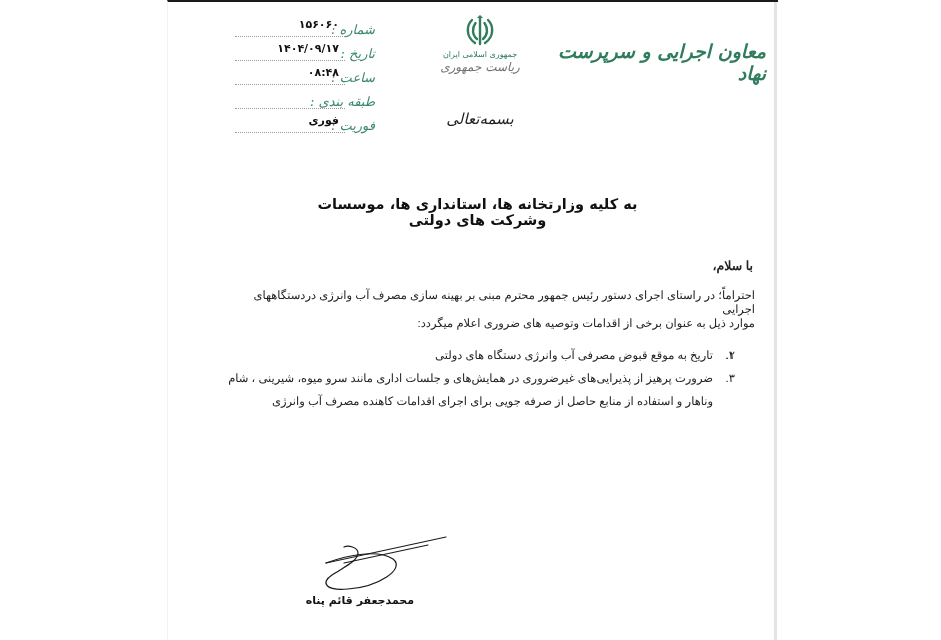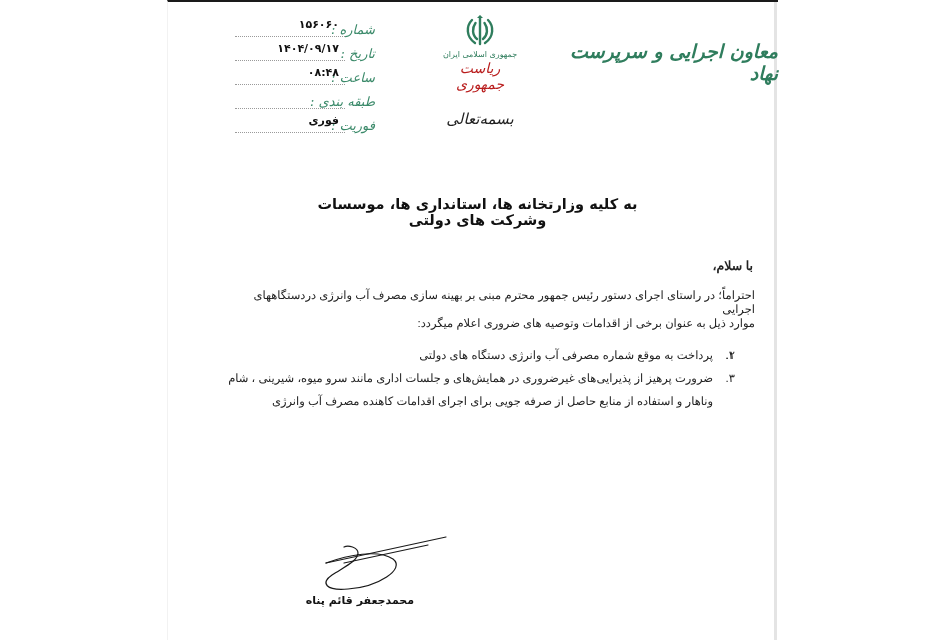--- a/index.html
+++ b/index.html
@@ -28,29 +28,29 @@
     position:absolute; right:30px; left:0; top:18px; border-bottom:1px dotted #9a9a9a;
   }
   .meta-value {
     position:absolute; right:36px; top:0; font-size:11px; font-weight:bold; color:#111; direction:ltr; unicode-bidi:plaintext;
   }
 
   
   .emblem { position:absolute; left:435px; top:14px; width:90px; text-align:center; }
   .emblem svg { display:block; margin:0 auto; }
   .emblem-line1 { font-family:"DejaVu Serif", serif; font-size:8px; color:#2f7d5d; margin-top:2px; direction:rtl; }
-  .emblem-line2 { font-family:"DejaVu Serif", serif; font-size:14px; color:#b91c1c; margin-top:1px; direction:rtl; font-style:italic; }
+  .emblem-line2 { font-family:"DejaVu Serif", serif; font-size:12px; color:#737373; margin-top:1px; direction:rtl; font-style:italic; }
   .bismillah {
     position:absolute; left:440px; top:110px; width:80px; text-align:center;
     font-family:"DejaVu Serif", serif; font-style:italic; font-size:15px; color:#222; direction:rtl;
   }
 
   
   .office-title {
-    position:absolute; left:568px; top:40px; width:210px; text-align:right; direction:rtl;
+    position:absolute; left:556px; top:40px; width:210px; text-align:right; direction:rtl;
     font-family:"DejaVu Serif", serif; font-style:italic; font-size:19px; font-weight:bold; color:#2f7d5d;
   }
 
   .recipient {
     position:absolute; left:300px; top:196px; width:355px; text-align:center; direction:rtl;
     font-family:"DejaVu Sans", sans-serif; font-weight:bold; font-size:14.5px; color:#111;
   }
 
   .body-text {
     position:absolute; left:225px; top:258px; width:538px; direction:rtl; text-align:right;
@@ -126,21 +126,21 @@
 <div class="body-text">
   <div class="greeting">با سلام،</div>
   <div class="para">احتراماً؛ در راستای اجرای دستور رئیس جمهور محترم مبنی بر بهینه سازی مصرف آب وانرژی دردستگاههای اجرایی</div>
   <div class="para">موارد ذیل به عنوان برخی از اقدامات وتوصیه های ضروری اعلام میگردد:</div>
   <ol class="list">
     <li>
       <span class="num">۱.</span>
     </li>
     <li>
       <span class="num">۲.</span>
-      <span>پرداخت به موقع شماره مصرفی آب وانرژی دستگاه های دولتی</span>
+      <span>تاریخ به موقع قبوض مصرفی آب وانرژی دستگاه های دولتی</span>
     </li>
     <li>
       <span class="num">۳.</span>
       <span>ضرورت پرهیز از پذیرایی‌های  غیرضروری در همایش‌های  و جلسات اداری مانند سرو میوه، شیرینی ، شام وناهار و استفاده از منابع حاصل از صرفه جویی برای اجرای اقدامات کاهنده مصرف آب وانرژی</span>
     </li>
   </ol>
 </div>
 
 <svg class="signature" viewBox="0 0 130 70">
   <g fill="none" stroke="#1a1a1a" stroke-width="1.2" stroke-linecap="round">

